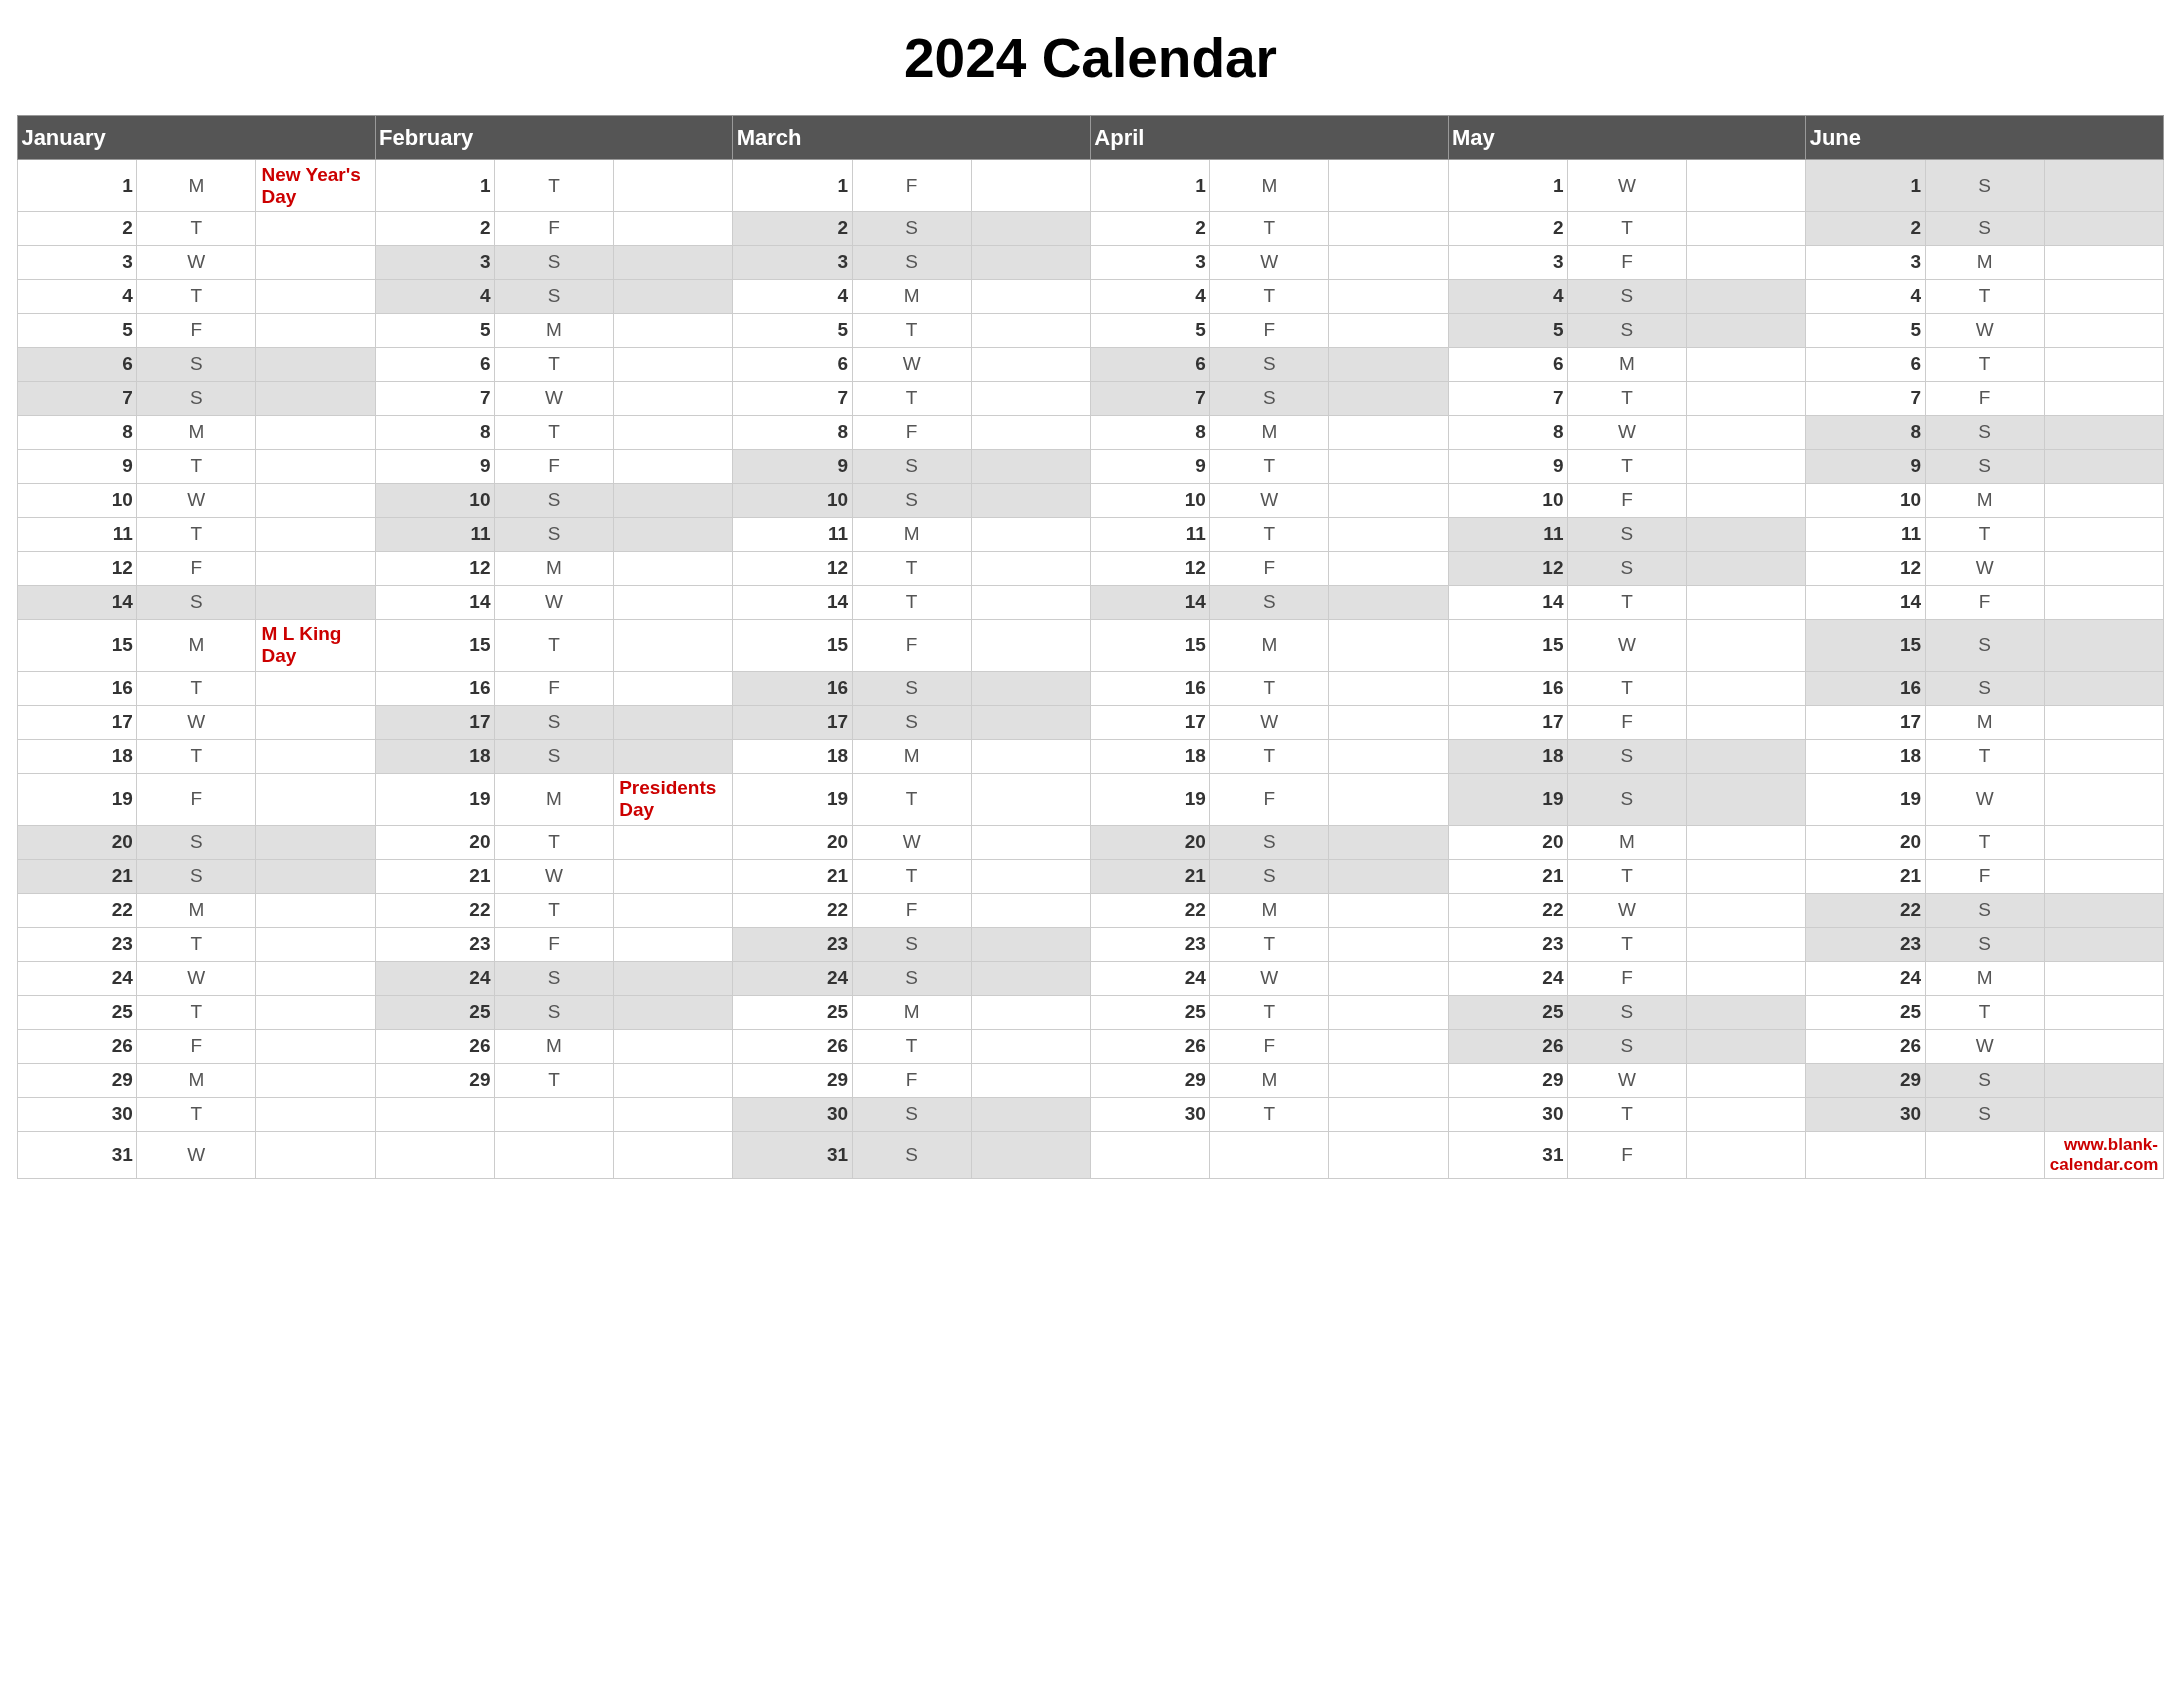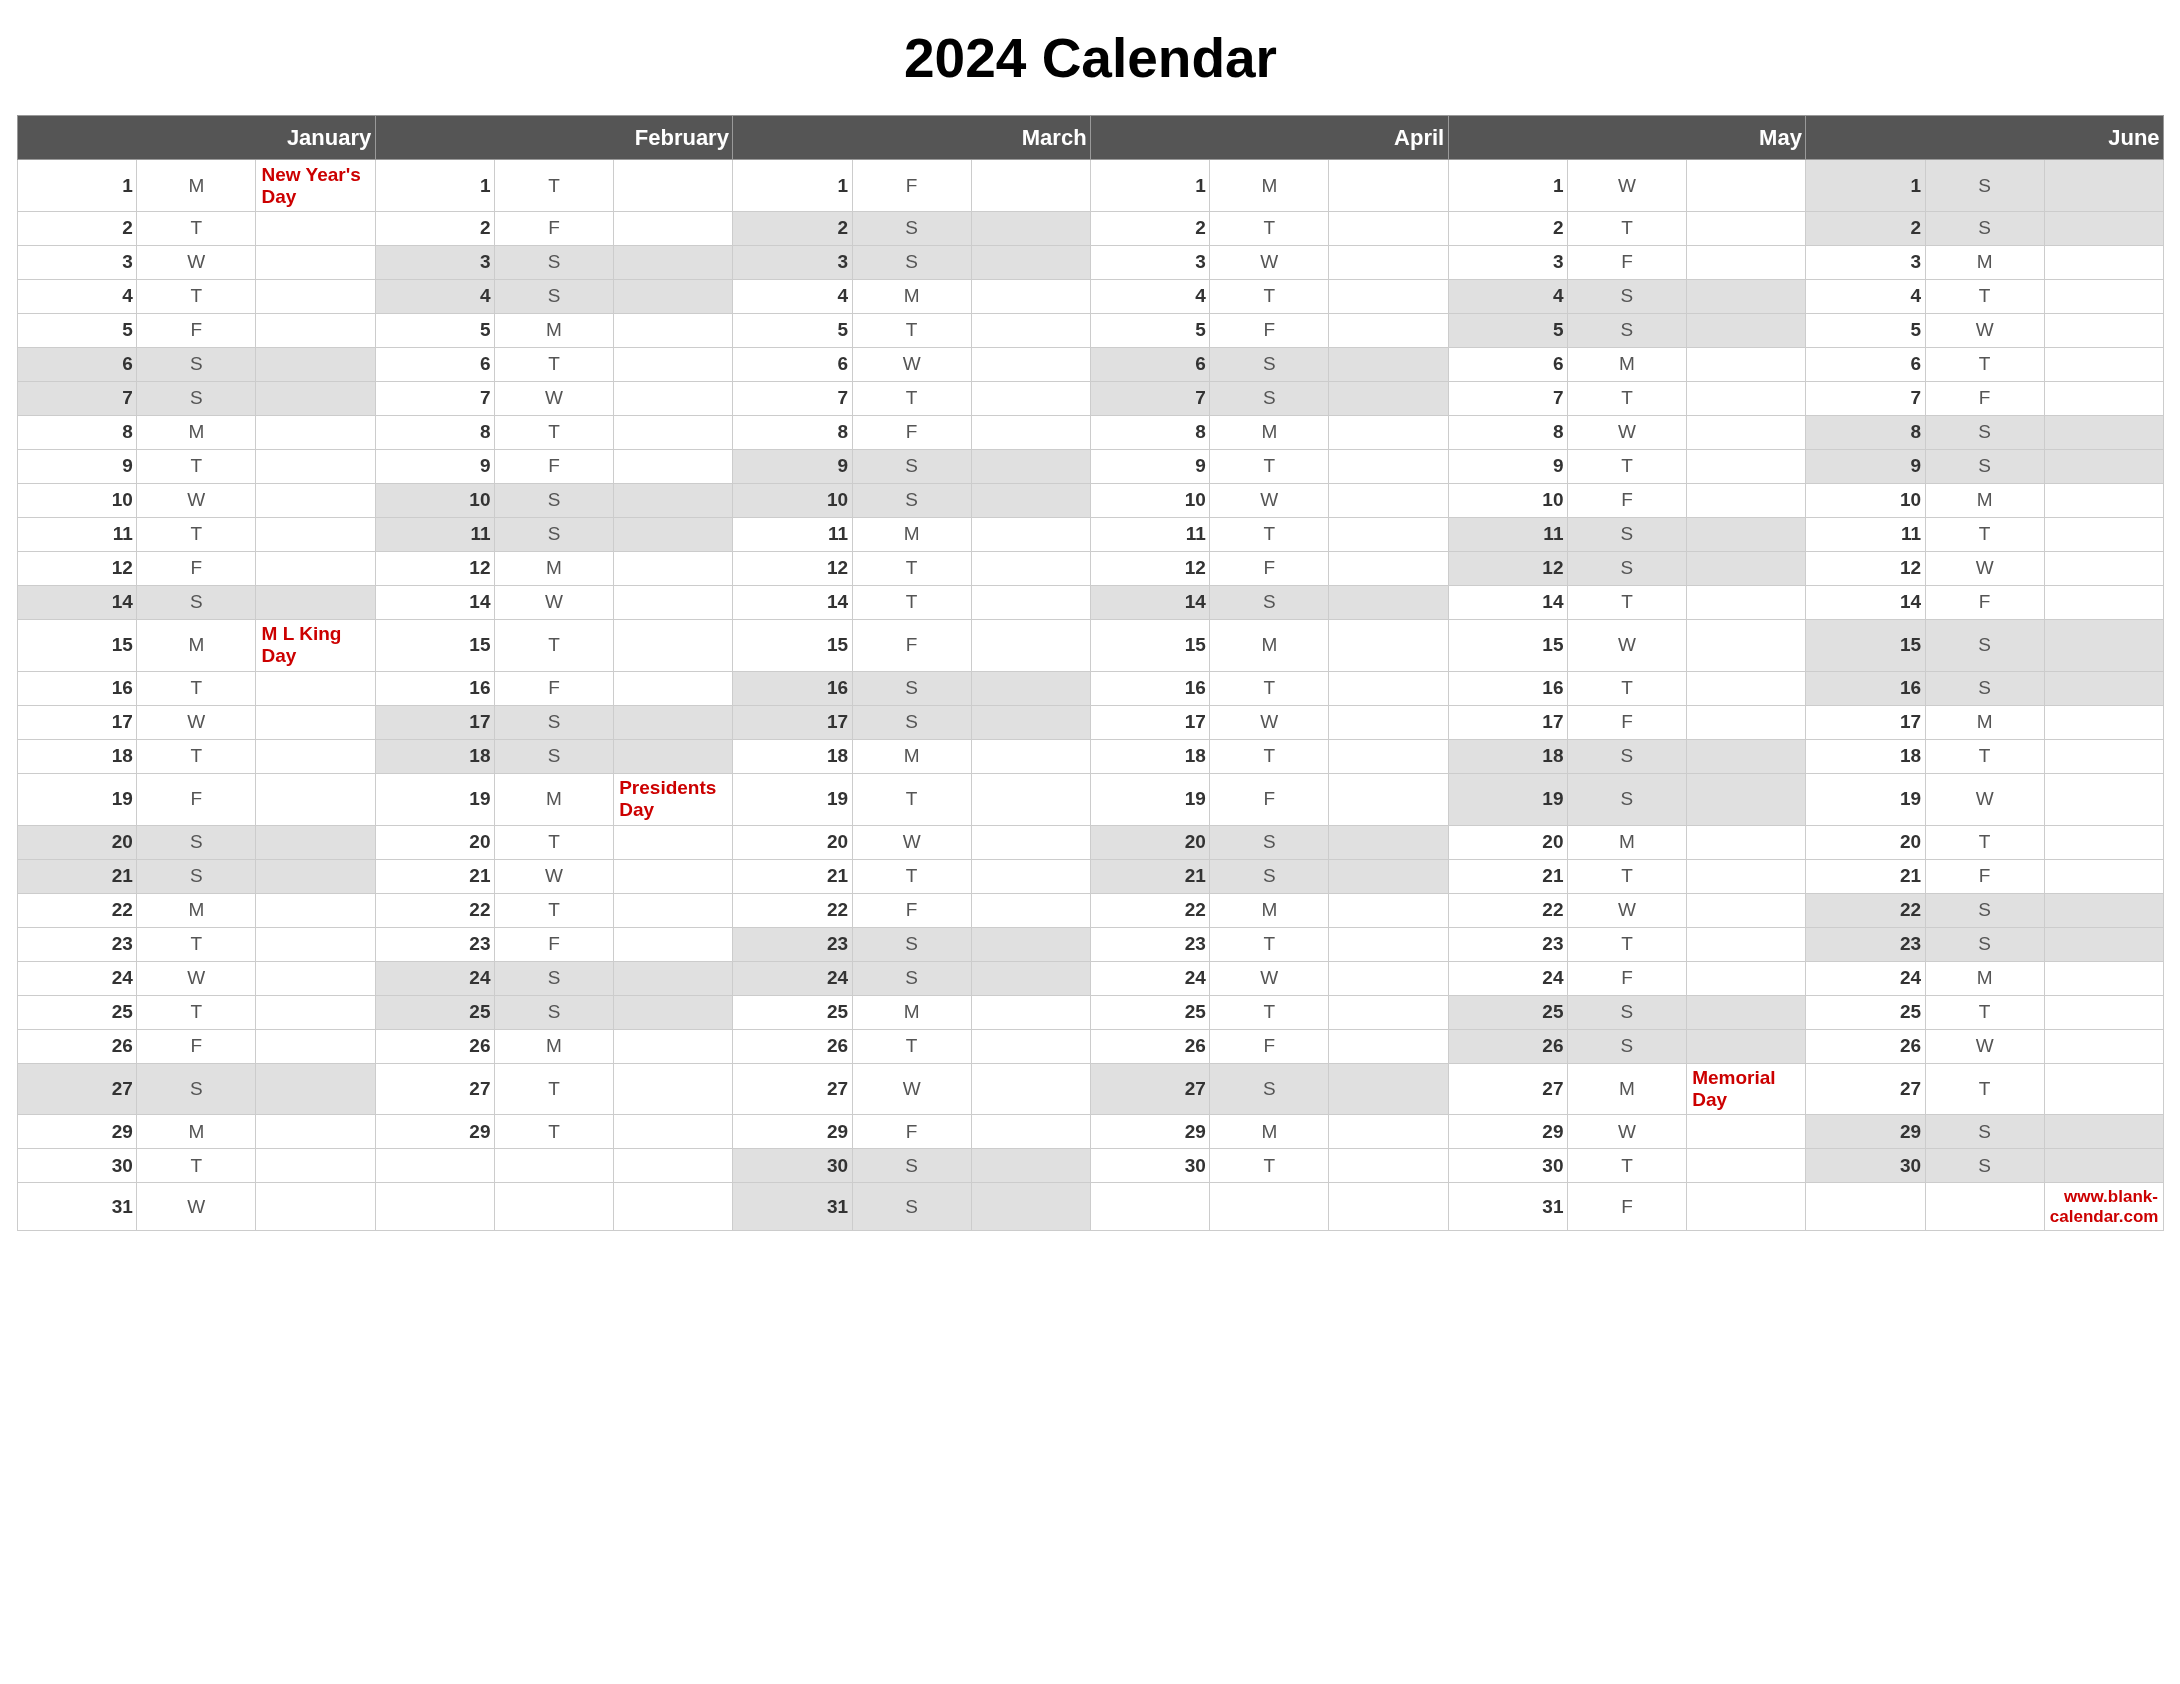--- a/index.html
+++ b/index.html
@@ -20,21 +20,21 @@
     .calendar-table {
       width: 100%;
       border-collapse: collapse;
       table-layout: fixed;
     }
     .calendar-table th {
       background: #555;
       color: #fff;
       font-size: 22px;
       font-weight: bold;
-      text-align: right;
+      text-align: left;
       padding: 8.5px 3.4px;
       border: 0.9px solid #999;
     }
     .calendar-table td {
       font-size: 19px;
       border: 0.9px solid #ccc;
       padding: 3.4px 5.1px;
       height: 34px;
       vertical-align: middle;
     }
@@ -567,40 +567,20 @@
           <td class="day-letter" style="background: rgb(255, 255, 255); text-align: center; width: 24px; color: rgb(85, 85, 85);">F</td>
           <td style="background: rgb(255, 255, 255);"></td>
           <td class="day-num" style="background: rgb(224, 224, 224); text-align: right; font-weight: bold; padding-right: 3.4px; width: 32px;">26</td>
           <td class="day-letter" style="background: rgb(224, 224, 224); text-align: center; width: 24px; color: rgb(85, 85, 85);">S</td>
           <td style="background: rgb(224, 224, 224);"></td>
           <td class="day-num" style="background: rgb(255, 255, 255); text-align: right; font-weight: bold; padding-right: 3.4px; width: 32px;">26</td>
           <td class="day-letter" style="background: rgb(255, 255, 255); text-align: center; width: 24px; color: rgb(85, 85, 85);">W</td>
           <td style="background: rgb(255, 255, 255);"></td>
         </tr>
         <tr>
-          <td class="day-num" style="background: rgb(224, 224, 224); text-align: right; font-weight: bold; padding-right: 3.4px; width: 32px;">27</td>
-          <td class="day-letter" style="background: rgb(224, 224, 224); text-align: center; width: 24px; color: rgb(85, 85, 85);">S</td>
-          <td style="background: rgb(224, 224, 224);"></td>
-          <td class="day-num" style="background: rgb(255, 255, 255); text-align: right; font-weight: bold; padding-right: 3.4px; width: 32px;">27</td>
-          <td class="day-letter" style="background: rgb(255, 255, 255); text-align: center; width: 24px; color: rgb(85, 85, 85);">T</td>
-          <td style="background: rgb(255, 255, 255);"></td>
-          <td class="day-num" style="background: rgb(255, 255, 255); text-align: right; font-weight: bold; padding-right: 3.4px; width: 32px;">27</td>
-          <td class="day-letter" style="background: rgb(255, 255, 255); text-align: center; width: 24px; color: rgb(85, 85, 85);">W</td>
-          <td style="background: rgb(255, 255, 255);"></td>
-          <td class="day-num" style="background: rgb(224, 224, 224); text-align: right; font-weight: bold; padding-right: 3.4px; width: 32px;">27</td>
-          <td class="day-letter" style="background: rgb(224, 224, 224); text-align: center; width: 24px; color: rgb(85, 85, 85);">S</td>
-          <td style="background: rgb(224, 224, 224);"></td>
-          <td class="day-num" style="background: rgb(255, 255, 255); text-align: right; font-weight: bold; padding-right: 3.4px; width: 32px;">27</td>
-          <td class="day-letter" style="background: rgb(255, 255, 255); text-align: center; width: 24px; color: rgb(85, 85, 85);">M</td>
-          <td class="holiday" style="background: rgb(255, 255, 255);">Memorial Day</td>
-          <td class="day-num" style="background: rgb(255, 255, 255); text-align: right; font-weight: bold; padding-right: 3.4px; width: 32px;">27</td>
-          <td class="day-letter" style="background: rgb(255, 255, 255); text-align: center; width: 24px; color: rgb(85, 85, 85);">T</td>
-          <td style="background: rgb(255, 255, 255);"></td>
-        </tr>
-        <tr>
           <td class="day-num" style="background: rgb(255, 255, 255); text-align: right; font-weight: bold; padding-right: 3.4px; width: 32px;">29</td>
           <td class="day-letter" style="background: rgb(255, 255, 255); text-align: center; width: 24px; color: rgb(85, 85, 85);">M</td>
           <td style="background: rgb(255, 255, 255);"></td>
           <td class="day-num" style="background: rgb(255, 255, 255); text-align: right; font-weight: bold; padding-right: 3.4px; width: 32px;">29</td>
           <td class="day-letter" style="background: rgb(255, 255, 255); text-align: center; width: 24px; color: rgb(85, 85, 85);">T</td>
           <td style="background: rgb(255, 255, 255);"></td>
           <td class="day-num" style="background: rgb(255, 255, 255); text-align: right; font-weight: bold; padding-right: 3.4px; width: 32px;">29</td>
           <td class="day-letter" style="background: rgb(255, 255, 255); text-align: center; width: 24px; color: rgb(85, 85, 85);">F</td>
           <td style="background: rgb(255, 255, 255);"></td>
           <td class="day-num" style="background: rgb(255, 255, 255); text-align: right; font-weight: bold; padding-right: 3.4px; width: 32px;">29</td>

